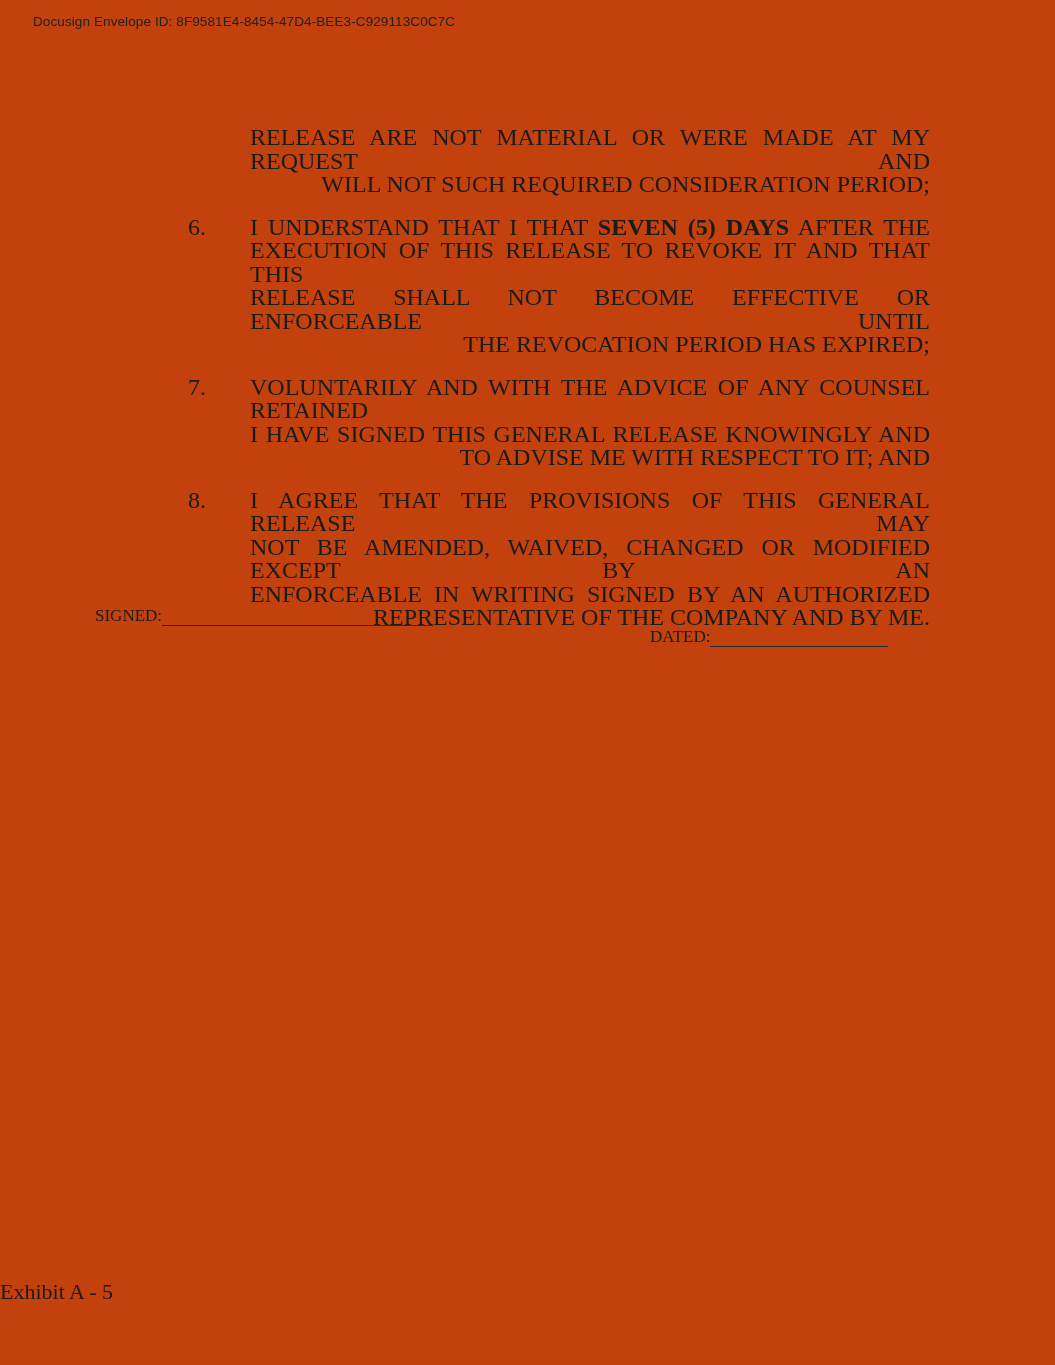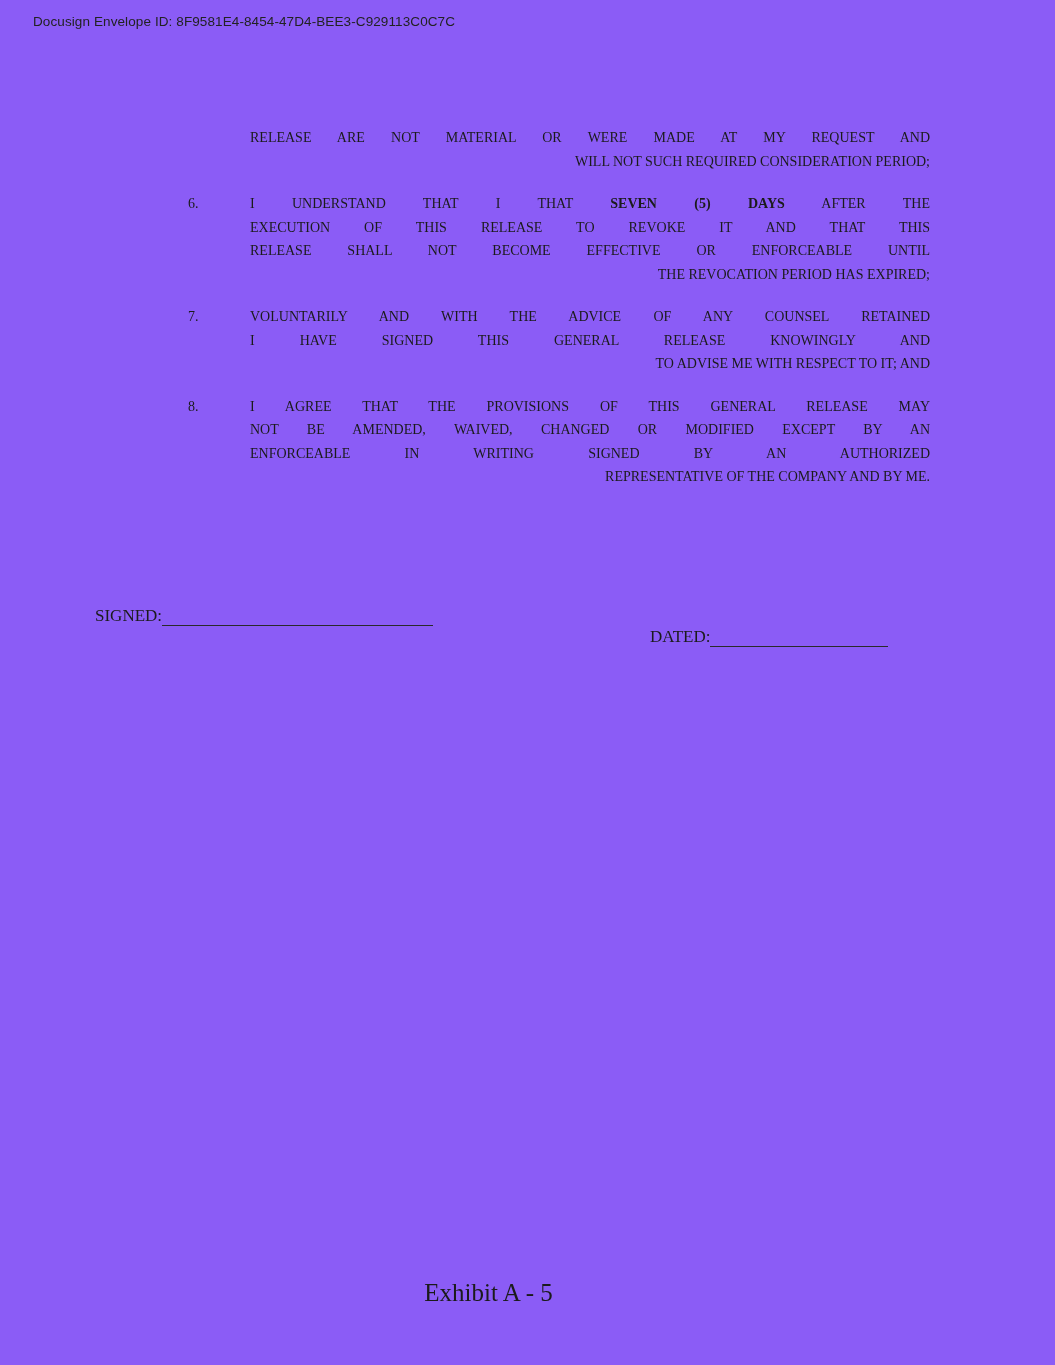--- a/index.html
+++ b/index.html
@@ -1,40 +1,40 @@
 <!DOCTYPE html>
 <html><head>
 <meta charset="utf-8">
 <style>
   * { margin: 0; padding: 0; box-sizing: border-box; }
   html, body { background: #ffffff; }
   .page {
     position: relative;
     width: 1055px;
     height: 1365px;
-    background: #8b5cf6;
+    background: #c2410c;
     font-family: "Liberation Serif", serif;
     color: #1b1b1b;
     overflow: hidden;
   }
   .envelope-id {
     position: absolute;
     left: 33px;
     top: 14px;
     font-family: "Liberation Sans", sans-serif;
     font-size: 13.5px;
     color: #222222;
     letter-spacing: 0.1px;
   }
   .doc-body {
     position: absolute;
     left: 188px;
     top: 126px;
     width: 742px;
-    font-size: 14px;
+    font-size: 24px;
     line-height: 23.5px;
   }
   .para { margin-bottom: 19px; }
   .cont { margin-left: 62px; width: 680px; }
   .item { display: grid; grid-template-columns: 62px 680px; }
   .item-number { text-align: left; }
   .lines { width: 680px; }
   .jline { text-align: justify; text-align-last: justify; text-justify: inter-word; }
   .lline { text-align: right; }
   strong { font-weight: bold; }
@@ -55,22 +55,22 @@
     height: 22px;
     vertical-align: bottom;
   }
   .sig-line-signed { width: 271px; }
   .sig-line-dated { width: 178px; }
   .footer {
     position: absolute;
     top: 1279px;
     left: 0;
     width: 977px;
-    text-align: center;
-    font-size: 25px;
+    text-align: left;
+    font-size: 22px;
     color: #1b1b1b;
   }
 </style>
 </head>
 <body>
 
 <div class="page">
 
   <div class="envelope-id">Docusign Envelope ID: 8F9581E4-8454-47D4-BEE3-C929113C0C7C</div>
 

